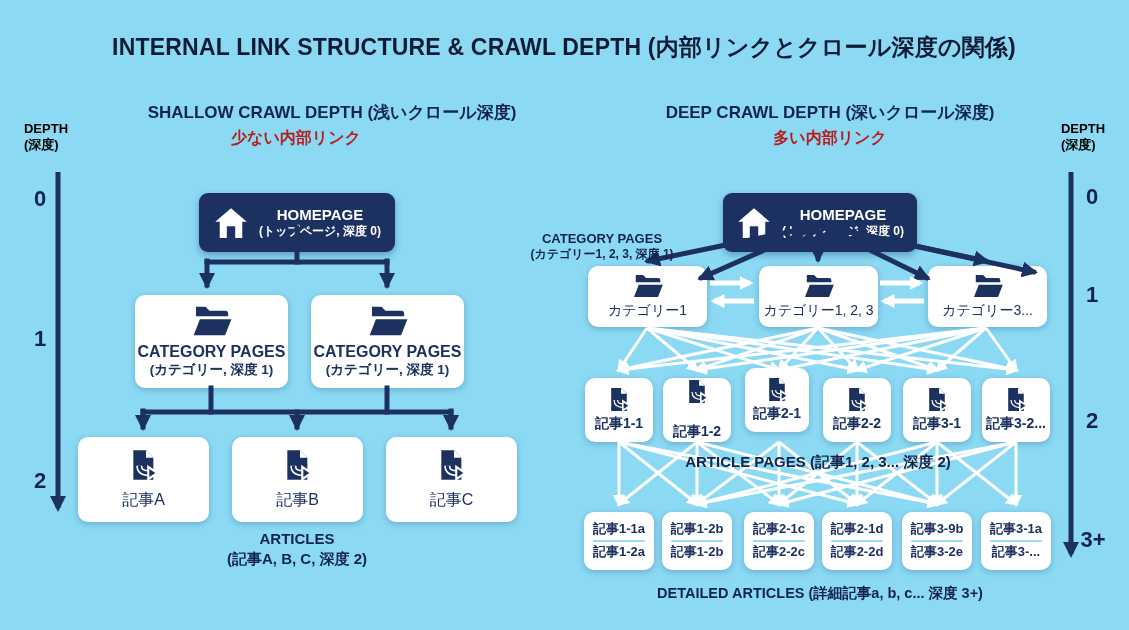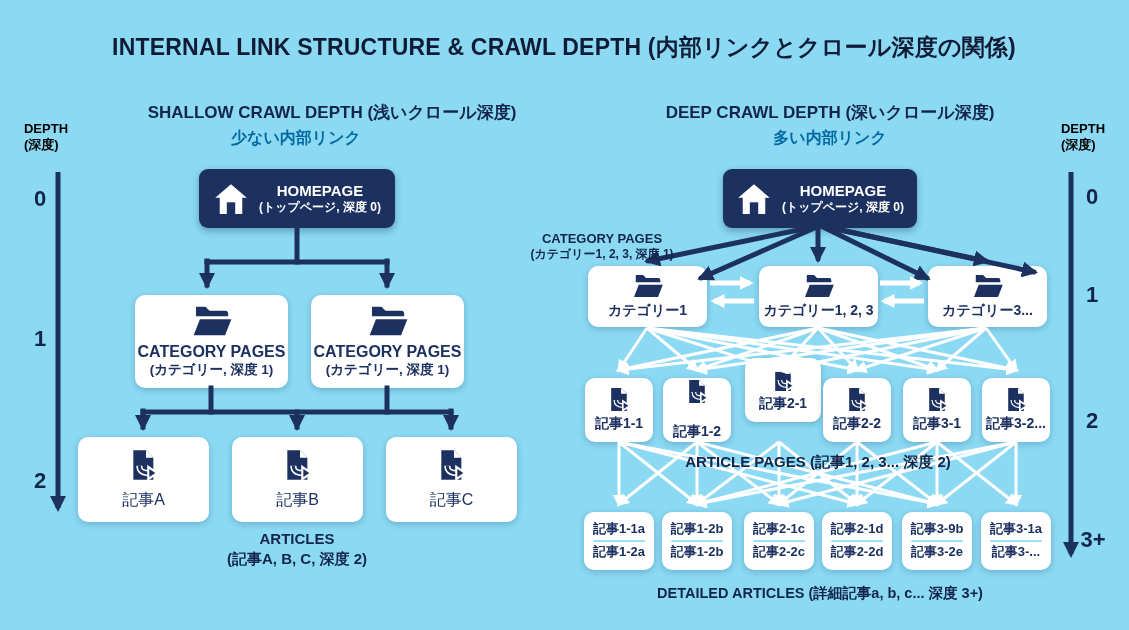--- a/index.html
+++ b/index.html
@@ -3,33 +3,33 @@
 <meta charset="utf-8">
 <style>
   html,body{margin:0;padding:0;}
   body{font-family:"Liberation Sans","DejaVu Sans",sans-serif;}
   #stage{position:relative;width:1129px;height:630px;background:#8BD9F3;overflow:hidden;}
   .b{position:absolute;box-sizing:border-box;}
   .ctr{transform:translate(-50%,-50%);}
   .ctrx{transform:translateX(-50%);}
   .ttl{font-size:23px;font-weight:bold;color:#101C36;white-space:nowrap;letter-spacing:.2px;}
   .sec-h{font-size:17px;font-weight:bold;color:#13254A;white-space:nowrap;}
-  .sec-sub{font-size:16px;font-weight:bold;color:#0369a1;white-space:nowrap;}
+  .sec-sub{font-size:16px;font-weight:bold;color:#b91c1c;white-space:nowrap;}
   .depth-lb{font-size:13px;font-weight:bold;color:#000000;text-align:left;line-height:1.25;}
   .tick{font-size:22px;font-weight:bold;color:#13254A;}
   .navy-box{background:#1C3160;border-radius:9px;color:#fff;display:flex;align-items:center;
-            justify-content:center;gap:10px;box-shadow:0 3px 7px rgba(8,40,90,.35);z-index:3;}
+            justify-content:center;gap:10px;box-shadow:0 3px 7px rgba(8,40,90,.35);z-index:3;margin-top:24px;}
   .navy-box .hp-t{font-size:15px;font-weight:bold;line-height:1.2;}
   .navy-box .hp-s{font-size:12px;font-weight:bold;line-height:1.2;}
   .white-box{background:#fff;border-radius:10px;display:flex;flex-direction:column;align-items:center;
              justify-content:center;color:#1C3160;box-shadow:0 2px 6px rgba(8,50,110,.25);z-index:3;}
   .cat-t{font-size:16px;font-weight:bold;line-height:1.25;margin-top:4px;}
   .cat-s{font-size:13.5px;font-weight:bold;line-height:1.2;}
   .art-lb{font-size:16px;font-weight:normal;margin-top:9px;}
-  .rcat-lb{font-size:14px;font-weight:bold;margin-top:3px;white-space:nowrap;}
+  .rcat-lb{font-size:14px;font-weight:normal;margin-top:3px;white-space:nowrap;}
   .rart-lb{font-size:14px;font-weight:bold;margin-top:3px;white-space:nowrap;}
   .cap{font-size:15px;font-weight:bold;color:#13254A;text-align:center;line-height:1.3;white-space:nowrap;z-index:6;}
   .cap-sm{font-size:14.5px;}
   .catlab{font-size:13px;font-weight:bold;color:#13254A;text-align:center;line-height:1.25;white-space:nowrap;z-index:6;}
   .catlab .l2{font-size:12px;}
   .dd{justify-content:center;}
   .dd-t{font-size:13px;font-weight:bold;line-height:1.15;white-space:nowrap;}
   .dd-div{width:52px;height:2.5px;background:#9ADFF6;margin:3px 0;border-radius:2px;}
   #arrows{position:absolute;left:0;top:0;z-index:5;pointer-events:none;}
   svg{display:block;}
@@ -297,21 +297,21 @@
       <svg width="27" height="25" viewBox="0 0 26 24" overflow="visible">
         <path d="M5 1 h9.5 l5.5 5.5 V23 H5 Z" fill="#1C3160"></path>
           <path d="M14.5 1 l5.5 5.5 h-5.5 Z" fill="#FFFFFF"></path>
         <path d="M9.5 12.5 c0 4.5 3 5.5 7.5 5.5" stroke="#FFFFFF" stroke-width="4.6" fill="none"></path>
         <path d="M9.5 12.5 c0 4.5 3 5.5 7.5 5.5" stroke="#1C3160" stroke-width="2.2" fill="none"></path>
         <path d="M16.2 13.4 L23 18 l-6.8 4.6 Z" fill="#1C3160" stroke="#FFFFFF" stroke-width="1.6"></path>
       </svg>
     </span>
     <div class="rart-lb">記事1-2</div>
   </div>
-  <div class="b white-box" style="left:745px;top:358px;width:76px;height:64px;">
+  <div class="b white-box" style="left:745px;top:368px;width:64px;height:64px;">
     <span>
       <svg width="27" height="25" viewBox="0 0 26 24" overflow="visible">
         <path d="M5 1 h9.5 l5.5 5.5 V23 H5 Z" fill="#1C3160"></path>
           <path d="M14.5 1 l5.5 5.5 h-5.5 Z" fill="#FFFFFF"></path>
         <path d="M9.5 12.5 c0 4.5 3 5.5 7.5 5.5" stroke="#FFFFFF" stroke-width="4.6" fill="none"></path>
         <path d="M9.5 12.5 c0 4.5 3 5.5 7.5 5.5" stroke="#1C3160" stroke-width="2.2" fill="none"></path>
         <path d="M16.2 13.4 L23 18 l-6.8 4.6 Z" fill="#1C3160" stroke="#FFFFFF" stroke-width="1.6"></path>
       </svg>
     </span>
     <div class="rart-lb">記事2-1</div>

